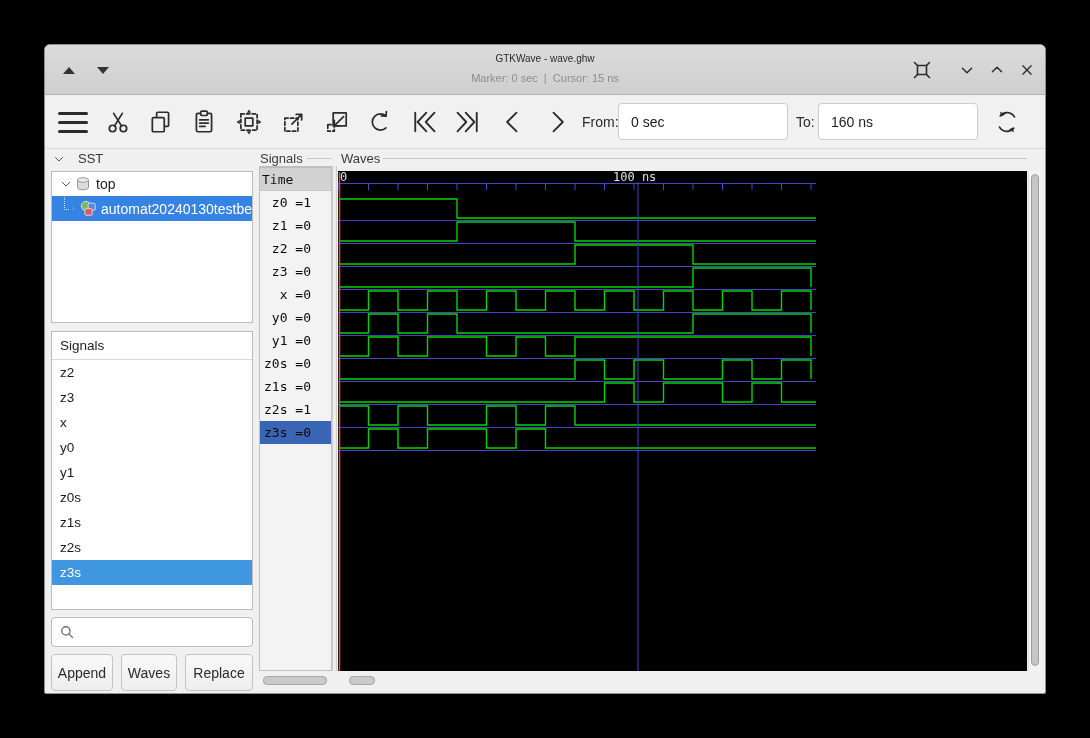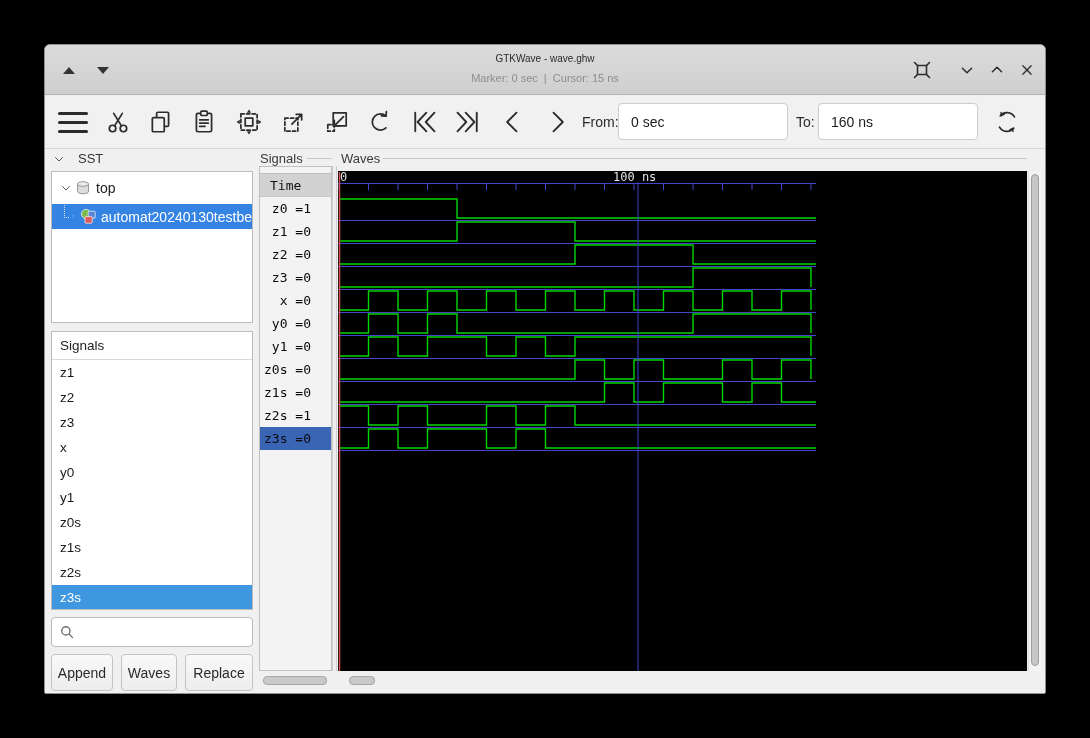--- a/index.html
+++ b/index.html
@@ -38,21 +38,21 @@
           font-size:14px;color:#2b2b2b;}
   .tinput{position:absolute;top:8px;height:37px;background:#fff;border:1px solid #cccccc;
           border-radius:4px;font-size:14px;color:#1b1b1b;padding:0 8px 0 12px;
           box-sizing:border-box;font-family:"Liberation Sans",sans-serif;outline:none;}
 
   
   .exp-header{position:absolute;left:8px;top:106px;display:flex;align-items:center;gap:13px;
               font-size:13px;color:#333;}
   .panel{position:absolute;background:#fff;border:1px solid #bcbcbc;box-sizing:border-box;overflow:hidden;}
   .sst-panel{left:6px;top:126px;width:202px;height:152px;}
-  .tree-row{height:32px;display:flex;align-items:center;font-size:14px;color:#1e1e1e;white-space:nowrap;}
+  .tree-row{height:24px;display:flex;align-items:center;font-size:14px;color:#1e1e1e;white-space:nowrap;}
   .tree-row.selected{height:25px;color:#fff;}
   .conn{width:11px;height:12px;border-left:1px dotted #cfe2f7;border-bottom:1px dotted #cfe2f7;
         margin:-10px 2px 0 12px;}
   .list-panel{left:6px;top:286px;width:202px;height:279px;}
   .list-header{height:27px;border-bottom:1px solid #d8d8d8;display:flex;align-items:center;
                padding-left:8px;font-size:13.5px;color:#222;}
   .list-item{height:25px;display:flex;align-items:center;padding-left:8px;
              font-size:13.5px;color:#1a1a1a;}
   .search-box{position:absolute;left:6px;top:572px;width:202px;height:30px;background:#fff;
               border:1px solid #bcbcbc;border-radius:4px;box-sizing:border-box;
@@ -62,22 +62,22 @@
            display:flex;align-items:center;justify-content:center;box-sizing:border-box;
            font-family:"Liberation Sans",sans-serif;}
 
   
   .frame-label{position:absolute;top:106px;font-size:13px;color:#3a3a3a;background:#f0f0f0;z-index:2;}
   .frame-line{position:absolute;top:113px;height:1px;background:#c9c9c9;}
 
   
   .mid-panel{position:absolute;left:214px;top:121px;width:73px;height:505px;background:#f3f3f3;
              border:1px solid #c0c0c0;box-sizing:border-box;overflow:hidden;}
-  .time-hdr{margin-top:6px;height:24px;background:#d2d2d2;border-top:1px solid #bdbdbd;
-            border-bottom:1px solid #c6c6c6;display:flex;align-items:center;padding-left:10px;
+  .time-hdr{height:24px;background:#d2d2d2;border-top:1px solid #bdbdbd;
+            border-bottom:1px solid #c6c6c6;display:flex;align-items:center;padding-left:2px;
             font-family:"DejaVu Sans Mono",monospace;font-size:13px;color:#111;box-sizing:border-box;}
   .mid-row{height:23px;display:flex;align-items:center;padding-left:4px;white-space:pre;
            font-family:"DejaVu Sans Mono",monospace;font-size:13px;color:#0a0a0a;}
   .divider{position:absolute;left:287px;top:121px;width:5px;height:505px;background:#ededed;
            border-left:1px solid #cfcfcf;border-right:1px solid #cfcfcf;box-sizing:border-box;}
 
   
   .wave-area{position:absolute;left:293px;top:126px;width:689px;height:500px;background:#000;}
   .vscroll{position:absolute;left:983px;top:126px;width:13px;height:500px;background:#f4f4f4;
            border-left:1px solid #dcdcdc;box-sizing:border-box;}
@@ -239,21 +239,20 @@
         <circle cx="6" cy="6" r="4.6" fill="#7cb94e" stroke="#e8f4e0" stroke-width="0.8"></circle>
         <rect x="8.2" y="3.2" width="7" height="7" rx="1" fill="#5b85d9" stroke="#e4ecfa" stroke-width="0.8"></rect>
         <rect x="5" y="8.6" width="7.2" height="6.6" rx="1" fill="#d95b5b" stroke="#fae4e4" stroke-width="0.8"></rect>
       </svg>
       <span>automat20240130testbe</span>
     </div>
   </div>
 
   <div class="panel list-panel">
     <div class="list-header">Signals</div>
-    <div class="list-item">z1</div>
     <div class="list-item">z2</div>
     <div class="list-item">z3</div>
     <div class="list-item">x</div>
     <div class="list-item">y0</div>
     <div class="list-item">y1</div>
     <div class="list-item">z0s</div>
     <div class="list-item">z1s</div>
     <div class="list-item">z2s</div>
     <div class="list-item selected" id="list-selected" style="background: rgb(63, 151, 224); color: rgb(255, 255, 255);">z3s</div>
   </div>

